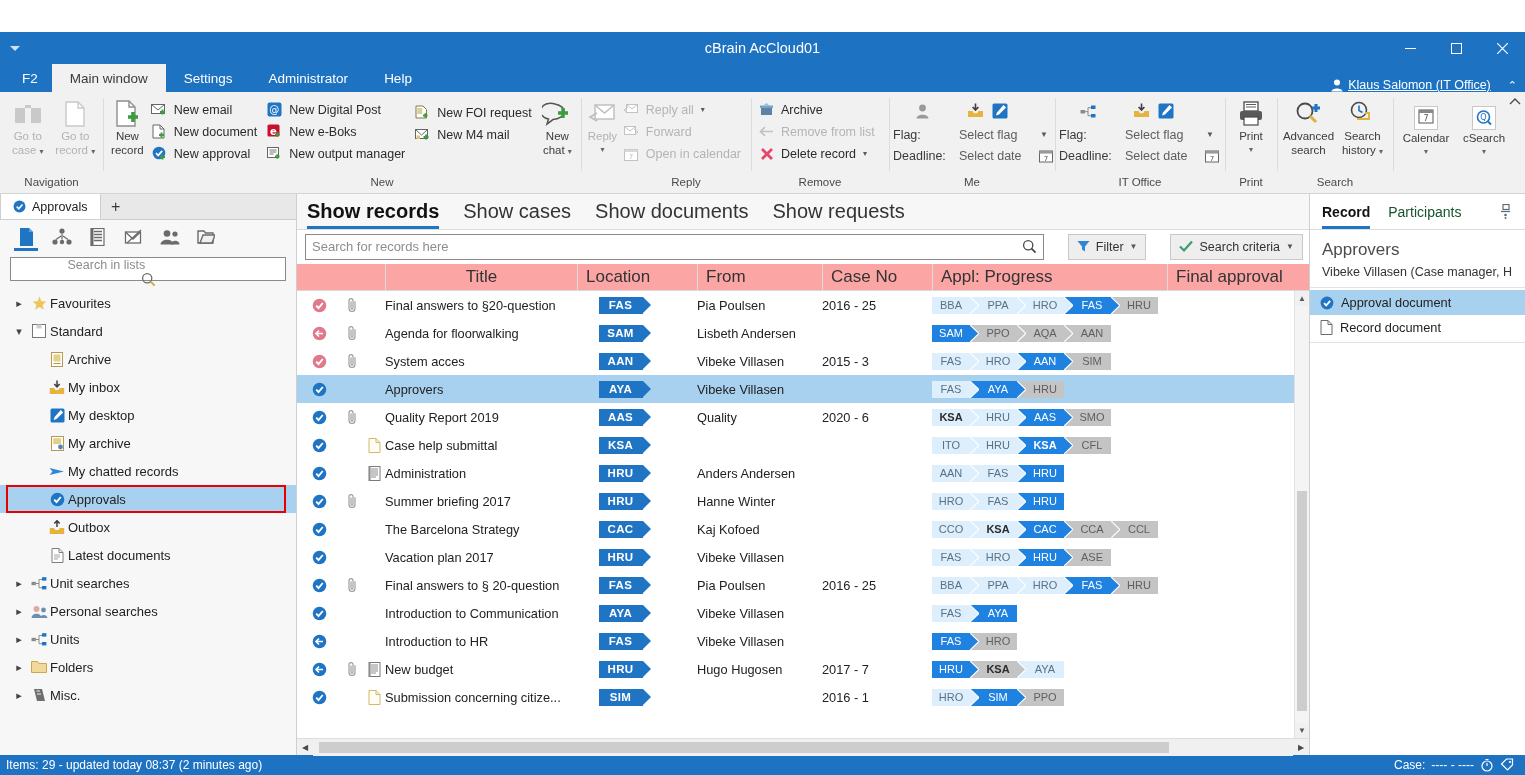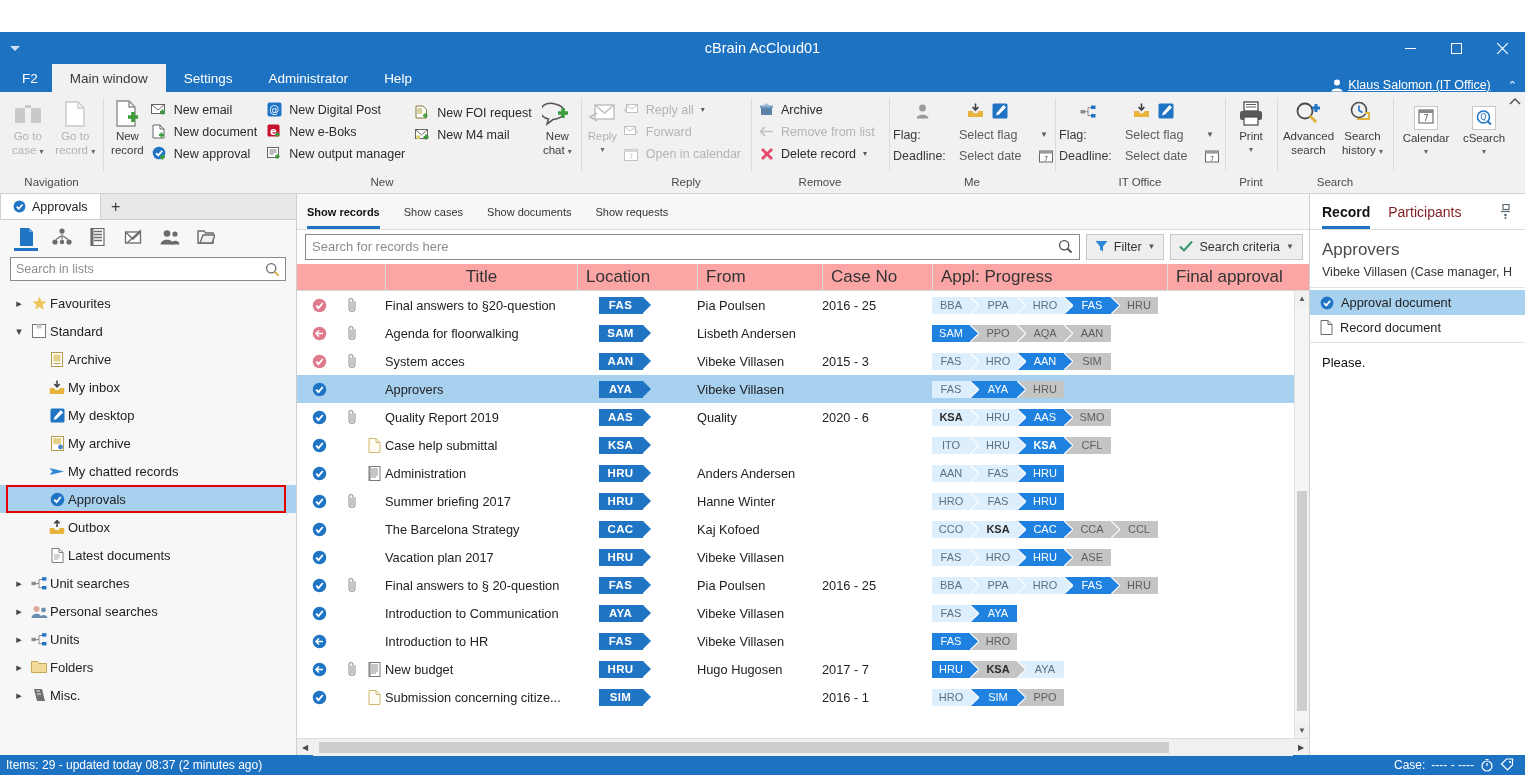--- a/index.html
+++ b/index.html
@@ -61,38 +61,38 @@
 
   
   .leftpane { width:297px; flex:0 0 297px; background:#f7f7f7; border-right:1px solid #cfcfcf; display:flex; flex-direction:column; }
   .tabstrip { height:26px; display:flex; align-items:flex-end; background:#e8e8e8; border-bottom:1px solid #cfcfcf;}
   .ltab { height:26px; display:flex; align-items:center; gap:6px; padding:0 12px; background:#fff; font-size:12.5px; color:#222; border:1px solid #cfcfcf; border-bottom:none; }
   .plustab { width:30px; height:24px; display:flex; align-items:center; justify-content:center; color:#3a3a3a; font-size:16px; }
   .iconrow { height:34px; display:flex; align-items:center; gap:4px; padding:0 10px; background:#f7f7f7; }
   .ibtn { width:32px; height:30px; display:flex; align-items:center; justify-content:center; position:relative; }
   .ibtn.sel::after { content:""; position:absolute; left:4px; right:4px; bottom:1px; height:3px; background:#1f74c4; }
   .srchwrap { padding:3px 10px 7px 10px; }
-  .srchbox { height:24px; border:1px solid #8a8a8a; background:#fff; display:flex; align-items:center; padding:0 5px; }
+  .srchbox { height:24px; border:1px solid #8a8a8a; background:#fff; display:flex; align-items:center; padding:0 5px;flex-direction:column; }
   .srchbox input { border:none; outline:none; flex:1; font-size:12.5px; font-family:inherit; color:#333; background:transparent; }
   .srchbox input::placeholder { color:#8d8d8d; }
   .tree { flex:1; overflow:hidden; padding-top:1px; }
   .tnode { height:28px; display:flex; align-items:center; font-size:13px; color:#222; padding-left:10px; position:relative;}
   .tnode .arrow { width:18px; text-align:center; color:#444; font-size:11px; flex:0 0 18px;}
   .tnode .tico { width:22px; display:flex; align-items:center; justify-content:center; flex:0 0 22px;}
   .tnode.lvl2 { padding-left:46px; }
   .tnode.selected { background:#a8d1f0; }
   .hl-outline { position:absolute; left:6px; right:10px; top:0; bottom:0; border:2px solid #e60000; pointer-events:none; }
 
   
   .center { flex:1; min-width:0; display:flex; flex-direction:column; background:#fff; border-right:1px solid #cfcfcf; }
   .viewtabs { height:36px; display:flex; align-items:center; gap:24px; padding:0 10px; background:#f7f7f7; border-bottom:1px solid #dcdcdc;}
-  .vtab { position:relative; font-size:11px; color:#333; height:35px; display:flex; align-items:center; }
+  .vtab { position:relative; font-size:20px; color:#333; height:35px; display:flex; align-items:center; }
   .vtab.active { font-weight:bold; color:#111; }
   .vtab.active::after { content:""; position:absolute; left:0; right:0; bottom:0; height:3px; background:#1f74c4; }
-  .searchrow { height:34px; display:flex; align-items:center; gap:6px; padding:3px 6px 4px 8px; background:#fff;justify-content:center;}
+  .searchrow { height:34px; display:flex; align-items:center; gap:24px; padding:3px 6px 4px 8px; background:#fff;justify-content:center;}
   .recsearch { flex:1; height:26px; border:1px solid #8a8a8a; display:flex; align-items:center; padding:0 6px; background:#fff; }
   .recsearch input { border:none; outline:none; flex:1; font-size:13px; font-family:inherit; background:transparent; color:#333;}
   .recsearch input::placeholder { color:#8d8d8d; }
   .tbtn { height:26px; border:1px solid #c8c8c8; background:#eeeeee; display:flex; align-items:center; gap:6px; padding:0 8px; font-size:12.5px; color:#333; }
   .tbtn .tcar { font-size:8px; color:#555; }
 
   .grid { flex:1; display:flex; flex-direction:column; min-height:0; position:relative; }
   .ghead { height:27px; display:flex; align-items:center; border-bottom:1px solid #d8d8d8; background:#fca5a5; font-size:17px; color:#333;}
   .ghead .gh { height:27px; display:flex; align-items:center; padding-left:8px; border-left:1px solid #dcdcdc; }
   .ghead .gh:first-child { border-left:none; }
@@ -139,21 +139,21 @@
   .sv-btn { height:15px; background:#f0f0f0; display:flex; align-items:center; justify-content:center; font-size:8px; color:#5a5a5a;}
   .sv-thumb { position:absolute; left:2px; right:2px; background:#cdcdcd; }
   .hscroll { height:17px; display:flex; align-items:center; background:#f0f0f0; border-top:1px solid #dcdcdc; }
   .hs-btn { width:16px; height:17px; display:flex; align-items:center; justify-content:center; font-size:8px; color:#4a4a4a;}
   .hs-track { flex:1; height:17px; position:relative; background:#f0f0f0;}
   .hs-thumb { position:absolute; top:3px; bottom:3px; left:6px; width:850px; background:#cdcdcd;}
 
   
   .rightpane { width:215px; flex:0 0 215px; background:#fff; display:flex; flex-direction:column; }
   .rtabs { height:36px; display:flex; align-items:center; gap:18px; padding:0 12px; border-bottom:1px solid #dcdcdc; background:#fff;}
-  .rtab { position:relative; font-size:14px; color:#7f1d1d; height:35px; display:flex; align-items:center;}
+  .rtab { position:relative; font-size:14px; color:#14532d; height:35px; display:flex; align-items:center;}
   .rtab.active { font-weight:bold; color:#111; }
   .rtab.active::after { content:""; position:absolute; left:0; right:0; bottom:0; height:3px; background:#1f74c4;}
   .rtabico { margin-left:auto; }
   .rhead { padding:10px 12px 8px 12px; }
   .rtitle { font-size:17px; color:#4c4c4c; }
   .rsub { font-size:12.5px; color:#333; margin-top:5px; white-space:nowrap; overflow:hidden; }
   .rdocs { border-top:1px solid #e2e2e2; border-bottom:1px solid #e2e2e2; padding:2px 0;}
   .rdoc { height:25px; display:flex; align-items:center; gap:7px; padding-left:10px; font-size:12.8px; color:#222;}
   .rdoc.sel { background:#a8d1f0; }
   .rbody2 { padding:12px; font-size:13px; color:#111; }
@@ -1673,21 +1673,20 @@
           <span>Approval document</span>
         </div>
         <div class="rdoc">
           <svg width="13" height="15" viewBox="0 0 13 15">
               <path d="M1 0.5 h7 l4 4 v10 H1 Z" fill="#fff" stroke="#6b6b6b"></path>
               <path d="M8 0.5 v4 h4" fill="none" stroke="#6b6b6b"></path>
             </svg>
           <span>Record document</span>
         </div>
       </div>
-      <div class="rbody2">Please.</div>
     </div>
   </div>
 
   <div class="statusbar">
     <span>Items: 29 - updated today 08:37 (2 minutes ago)</span>
     <span class="sb-right">
       <span>Case:</span>
       <span>---- - ----</span>
       <span>
         <svg width="14" height="14" viewBox="0 0 14 14">

